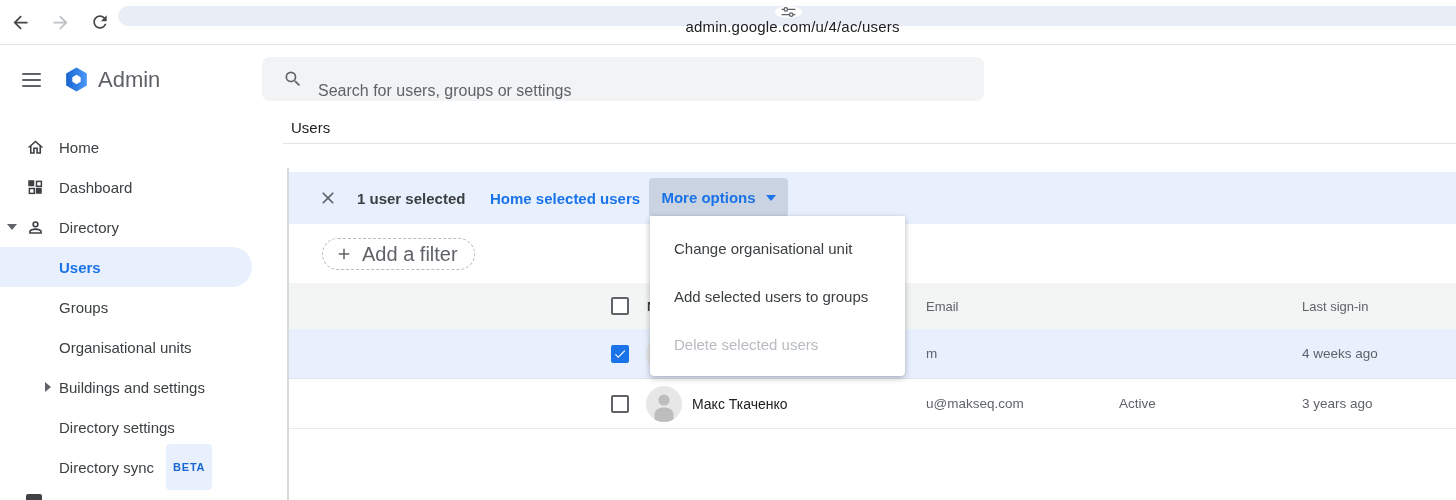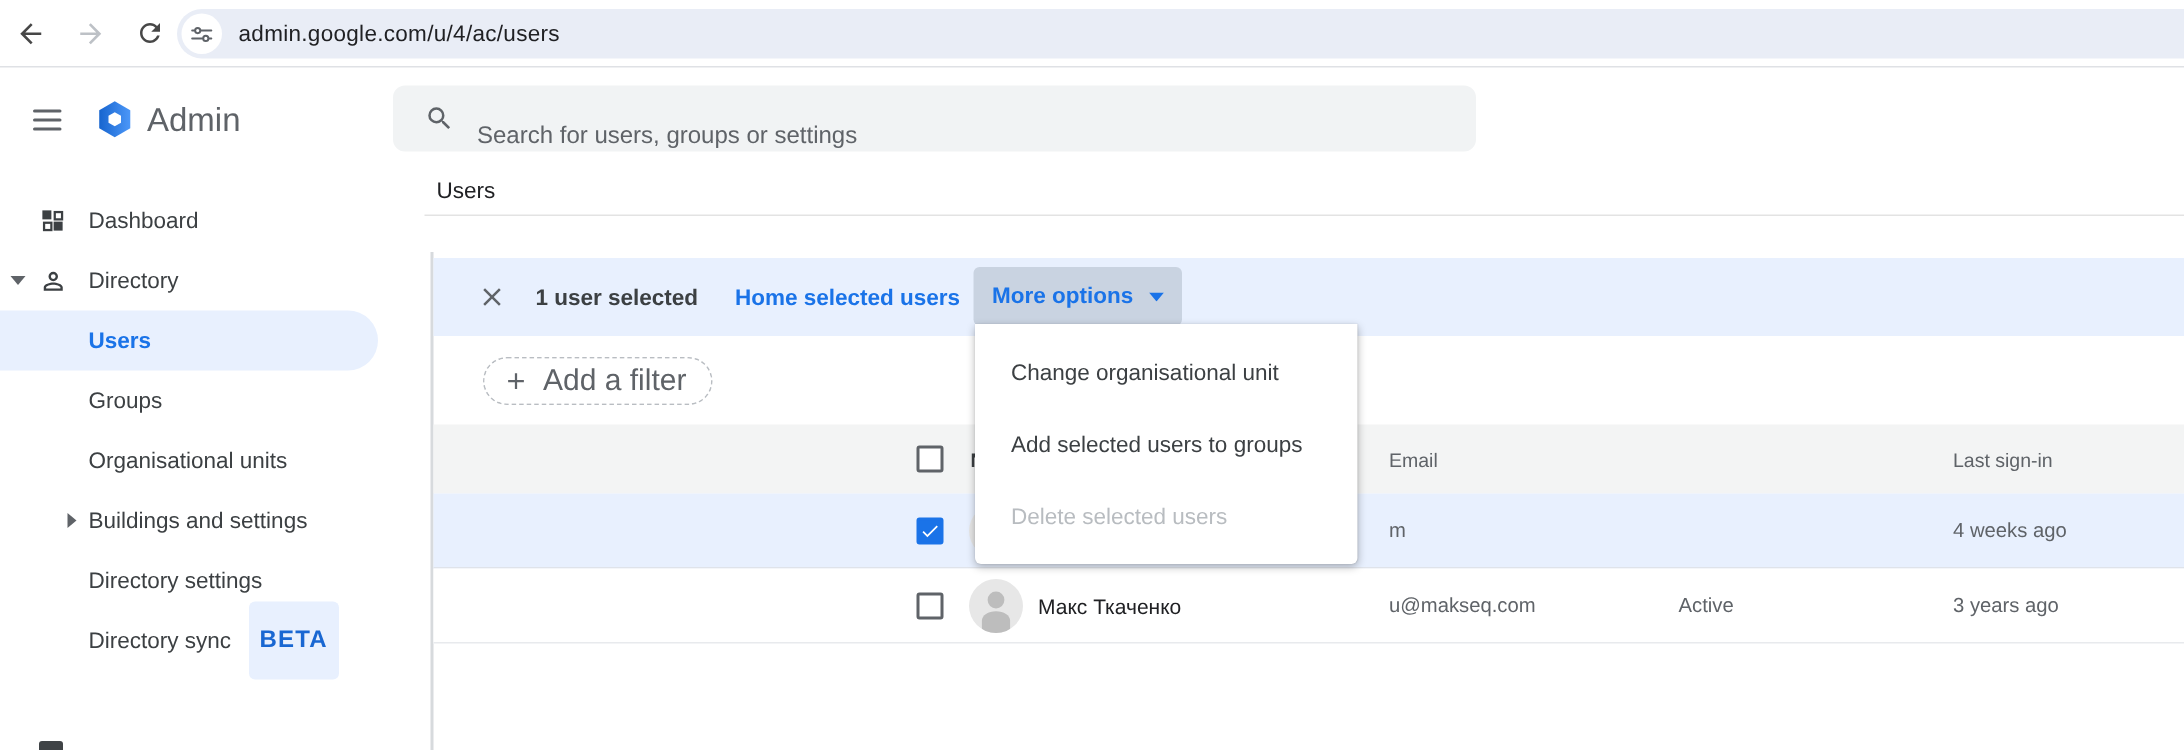--- a/index.html
+++ b/index.html
@@ -7,22 +7,22 @@
     font-family:"Liberation Sans", sans-serif; }
   .stage { position:relative; width:1456px; height:500px; background:#fff; }
 
   
   .browser-bar { position:absolute; left:0; top:0; width:1456px; height:45px;
     background:#fff; border-bottom:1px solid #dfe1e5; display:flex; align-items:center; }
   .nav-btn { width:22px; height:22px; display:flex; align-items:center; justify-content:center; flex:0 0 auto; }
   .nav-back { margin-left:9px; }
   .nav-fwd  { margin-left:18px; }
   .nav-reload { margin-left:18px; }
-  .url-pill { position:absolute; left:118px; right:0; top:6px; height:33px;
-    background:#e9edf6; border-radius:17px 0 0 17px; display:flex; align-items:center; }
+  .url-pill { position:absolute; left:118px; right:0; top:6px; height:20px;
+    background:#e9edf6; border-radius:17px 0 0 17px; display:flex; align-items:center;flex-direction:column; }
   .site-chip { width:27px; height:27px; background:#fff; border-radius:50%;
     margin-left:3px; display:flex; align-items:center; justify-content:center; }
   .url-text { margin-left:11px; font-size:15px; color:#202124; letter-spacing:.2px; }
 
   
   .hamburger { position:absolute; left:22px; top:73px; width:19px; height:14px; }
   .hamburger span { display:block; height:2px; background:#5f6368; margin-bottom:4px; border-radius:1px; }
   .brand { position:absolute; left:63px; top:66px; display:flex; align-items:center; }
   .brand-name { margin-left:8px; font-size:22px; color:#5f6368; }
 
@@ -31,21 +31,21 @@
     color:#3c4043; font-size:15px; cursor:pointer; }
   .nav-item .label { position:absolute; left:59px; white-space:nowrap; display:flex; align-items:center; }
   .nav-icon { position:absolute; left:25px; width:20px; height:20px;
     display:flex; align-items:center; justify-content:center; }
   .caret-expand { position:absolute; left:7px; width:0; height:0;
     border-left:5px solid transparent; border-right:5px solid transparent; border-top:6px solid #5f6368; }
   .caret-collapsed { position:absolute; left:45px; width:0; height:0;
     border-top:5px solid transparent; border-bottom:5px solid transparent; border-left:6px solid #5f6368; }
   .nav-item.selected { width:252px; background:#e8f0fe; border-radius:0 20px 20px 0; }
   .nav-item.selected .label { color:#1a73e8; font-weight:bold; }
-  .beta-badge { margin-left:12px; font-size:16px; font-weight:bold; letter-spacing:.8px;
+  .beta-badge { margin-left:12px; font-size:11px; font-weight:bold; letter-spacing:.8px;
     color:#1967d2; background:#e8f0fe; border-radius:4px; padding:17px 7px; }
   .partial-icon { position:absolute; left:26px; top:494px; width:16px; height:6px;
     background:#3f4346; border-radius:2px 2px 0 0; }
   .side-scroll-line { position:absolute; left:287px; top:168px; width:2px; height:332px; background:#d7dadd; }
 
   
   .search-bar { position:absolute; left:262px; top:57px; width:722px; height:44px;
     background:#f1f3f4; border-radius:8px; display:flex; align-items:center; }
   .search-bar svg { margin-left:21px; flex:0 0 auto; }
   .search-input { border:none; outline:none; background:transparent; margin-left:15px;
@@ -153,20 +153,28 @@
       </defs>
       <polygon points="12,1.4 21.2,6.7 21.2,17.3 12,22.6 2.8,17.3 2.8,6.7" fill="url(#hexg)"></polygon>
       <polygon points="12,7.8 15.7,9.9 15.7,14.1 12,16.2 8.3,14.1 8.3,9.9" fill="#ffffff"></polygon>
     </svg>
     <span class="brand-name">Admin</span>
   </div>
 
   <div class="nav">
     <div class="nav-item">
       <span class="nav-icon">
+        <svg width="19" height="19" viewBox="0 0 24 24">
+            <path fill="#3c4043" d="M12 5.69l5 4.5V18h-2v-6H9v6H7v-7.81l5-4.5M12 3L2 12h3v8h6v-6h2v6h6v-8h3L12 3z"></path>
+          </svg>
+      </span>
+      <span class="label">Home</span>
+    </div>
+    <div class="nav-item">
+      <span class="nav-icon">
         <svg width="18" height="18" viewBox="0 0 24 24">
           <rect x="3" y="3" width="8" height="8" fill="#3c4043"></rect>
           <rect x="14" y="4.5" width="6.5" height="6.5" fill="none" stroke="#3c4043" stroke-width="2"></rect>
           <rect x="4.5" y="14" width="6.5" height="6.5" fill="none" stroke="#3c4043" stroke-width="2"></rect>
           <rect x="13" y="13" width="8" height="8" fill="#3c4043"></rect>
         </svg>
       </span>
       <span class="label">Dashboard</span>
     </div>
     <div class="nav-item">

